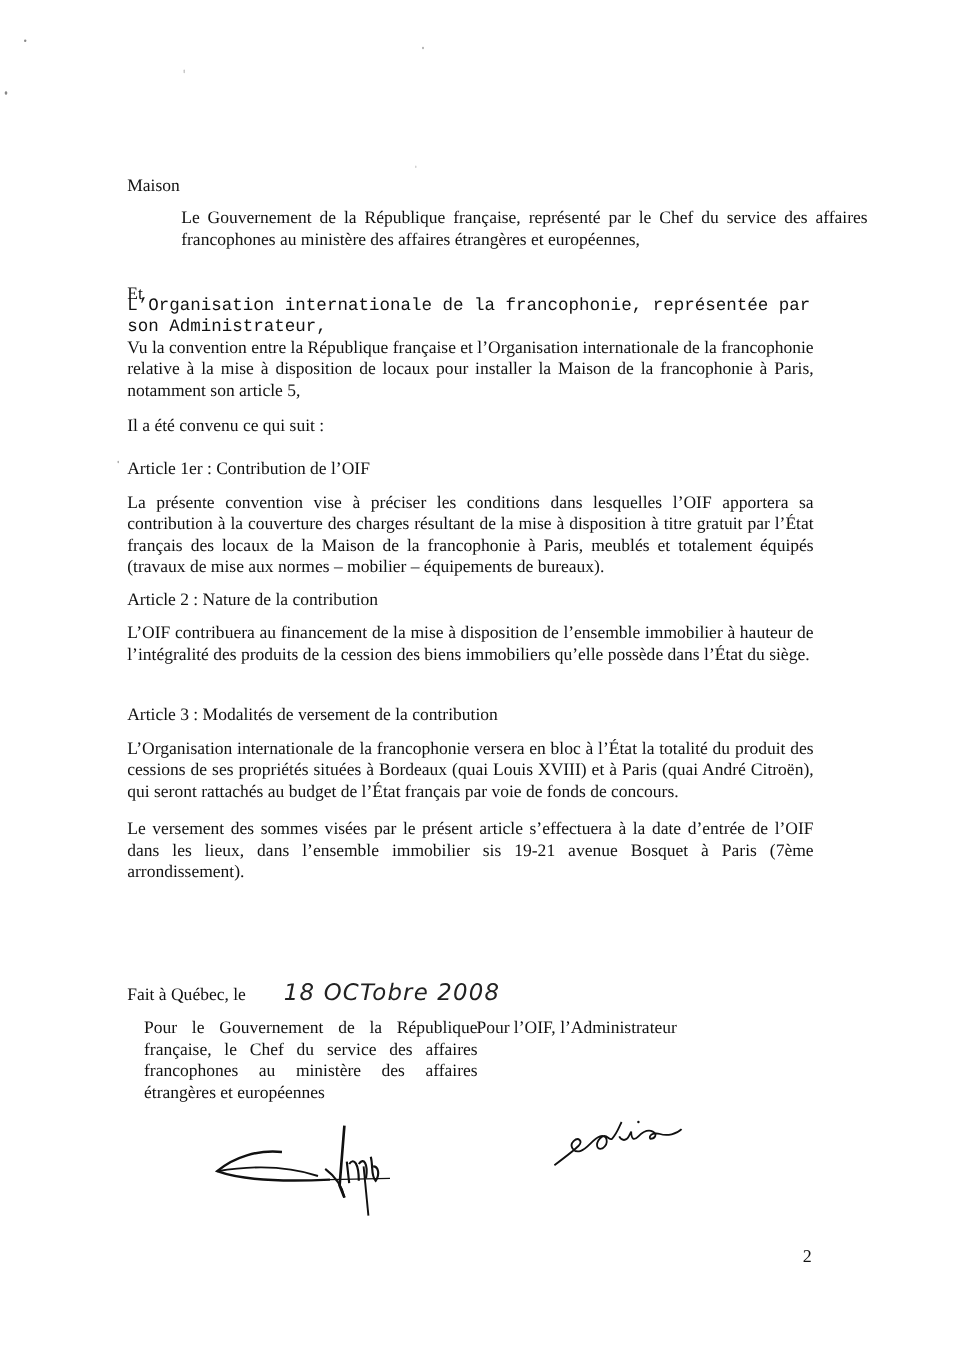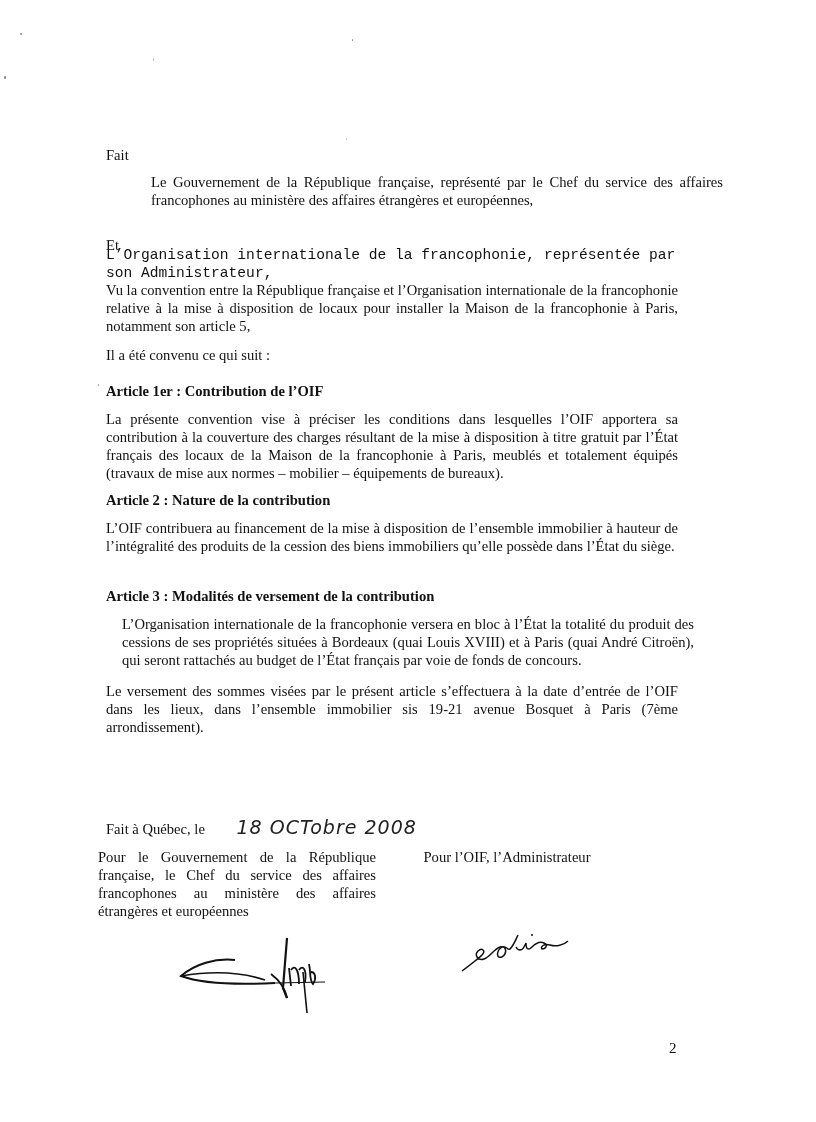--- a/index.html
+++ b/index.html
@@ -25,45 +25,45 @@
     }
     .block {
       position: absolute;
       left: 106px;
       width: 572px;
       text-align: justify;
       text-justify: inter-word;
     }
     .block.left { text-align: left; }
     .heading {
-      font-weight: bold;
+      font-weight: normal;
     }
     .hand {
       font-family: "DejaVu Sans", sans-serif;
       font-weight: 300;
       font-size: 19px;
       letter-spacing: 1px;
       color: #222;
       font-style: italic;
       margin-left: 28px;
     }
     .sig-left {
       position: absolute;
-      left: 98px;
+      left: 120px;
       top: 848px;
       width: 278px;
       text-align: justify;
       text-align-last: left;
     }
     .sig-right {
       position: absolute;
       left: 397px;
       top: 848px;
       width: 220px;
-      text-align: center;
+      text-align: left;
     }
     .page-number {
       position: absolute;
       left: 669px;
       top: 1039px;
       font-size: 15px;
     }
     .speck {
       position: absolute;
       background: #888;
@@ -78,40 +78,40 @@
 
 <div class="page">
 
   <span class="speck" style="left:20px;top:33px;width:2px;height:2px;"></span>
   <span class="speck" style="left:4px;top:76px;width:2px;height:3px;"></span>
   <span class="speck" style="left:153px;top:58px;width:1px;height:3px;background:#bbb;"></span>
   <span class="speck" style="left:352px;top:39px;width:1px;height:2px;"></span>
   <span class="speck" style="left:346px;top:138px;width:1px;height:2px;background:#ccc;"></span>
   <span class="speck" style="left:98px;top:384px;width:1px;height:2px;background:#999;"></span>
 
-  <div class="block left" style="top:146px;">Fait</div>
+  <div class="block left" style="top:146px;">Maison</div>
 
   <div class="block" style="top:173px;margin-left:45px;">Le Gouvernement de la République française, représenté  par le Chef du service des affaires francophones au ministère des affaires étrangères et européennes,</div>
 
   <div class="block left" style="top:236px;">Et</div>
 
   <div class="block left" style="top:246px;font-family:Liberation Mono, monospace;">L’Organisation internationale de la francophonie, représentée par son Administrateur,</div>
 
   <div class="block" style="top:281px;">Vu la convention entre la République française et l’Organisation internationale de la francophonie relative à la mise à disposition de locaux pour installer la Maison de la francophonie à Paris, notamment son article 5,</div>
 
   <div class="block left" style="top:346px;">Il a été convenu ce qui suit :</div>
 
   <div class="block left heading" style="top:382px;">Article 1er : Contribution de l’OIF</div>
   <div class="block" style="top:410px;">La présente convention vise à préciser les conditions dans lesquelles l’OIF apportera sa contribution à la couverture des charges résultant de la mise à disposition à titre gratuit par l’État français des locaux de la Maison de la francophonie à Paris, meublés et totalement équipés (travaux de mise aux normes – mobilier – équipements de bureaux).</div>
 
   <div class="block left heading" style="top:491px;">Article 2 : Nature de la contribution</div>
   <div class="block" style="top:519px;">L’OIF contribuera au financement de la mise à disposition de l’ensemble immobilier à hauteur de l’intégralité des produits de la cession des biens immobiliers qu’elle possède dans l’État du siège.</div>
 
   <div class="block left heading" style="top:587px;">Article 3 : Modalités de versement de la contribution</div>
-  <div class="block" style="top:615px;margin-left:16px;">L’Organisation internationale de la francophonie versera en bloc à l’État la totalité du produit des cessions de ses propriétés situées à Bordeaux (quai Louis XVIII) et à Paris (quai André Citroën), qui seront rattachés au budget de l’État français par voie de fonds de concours.</div>
+  <div class="block" style="top:615px;">L’Organisation internationale de la francophonie versera en bloc à l’État la totalité du produit des cessions de ses propriétés situées à Bordeaux (quai Louis XVIII) et à Paris (quai André Citroën), qui seront rattachés au budget de l’État français par voie de fonds de concours.</div>
   <div class="block" style="top:682px;">Le versement des sommes visées par le présent article s’effectuera à la date d’entrée de l’OIF dans les lieux, dans l’ensemble immobilier sis 19-21 avenue Bosquet à Paris (7ème arrondissement).</div>
 
   <div class="block left" style="top:818px;">
     <span>Fait à Québec, le</span>
     <span class="hand">18 OCTobre 2008</span>
   </div>
 
   <div class="sig-left">Pour le Gouvernement de la République française, le Chef du service des affaires francophones au ministère des affaires étrangères et européennes</div>
   <div class="sig-right">Pour l’OIF, l’Administrateur</div>
 

